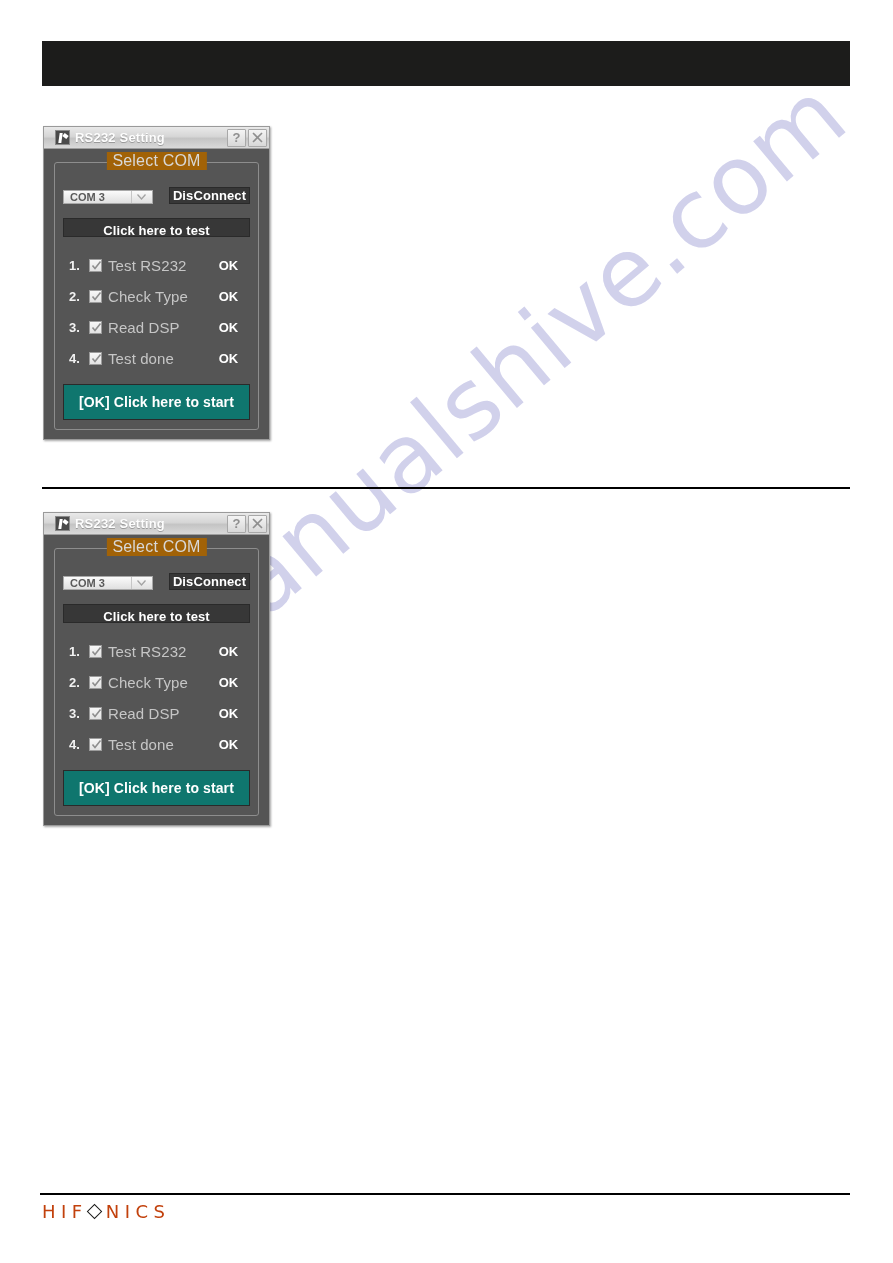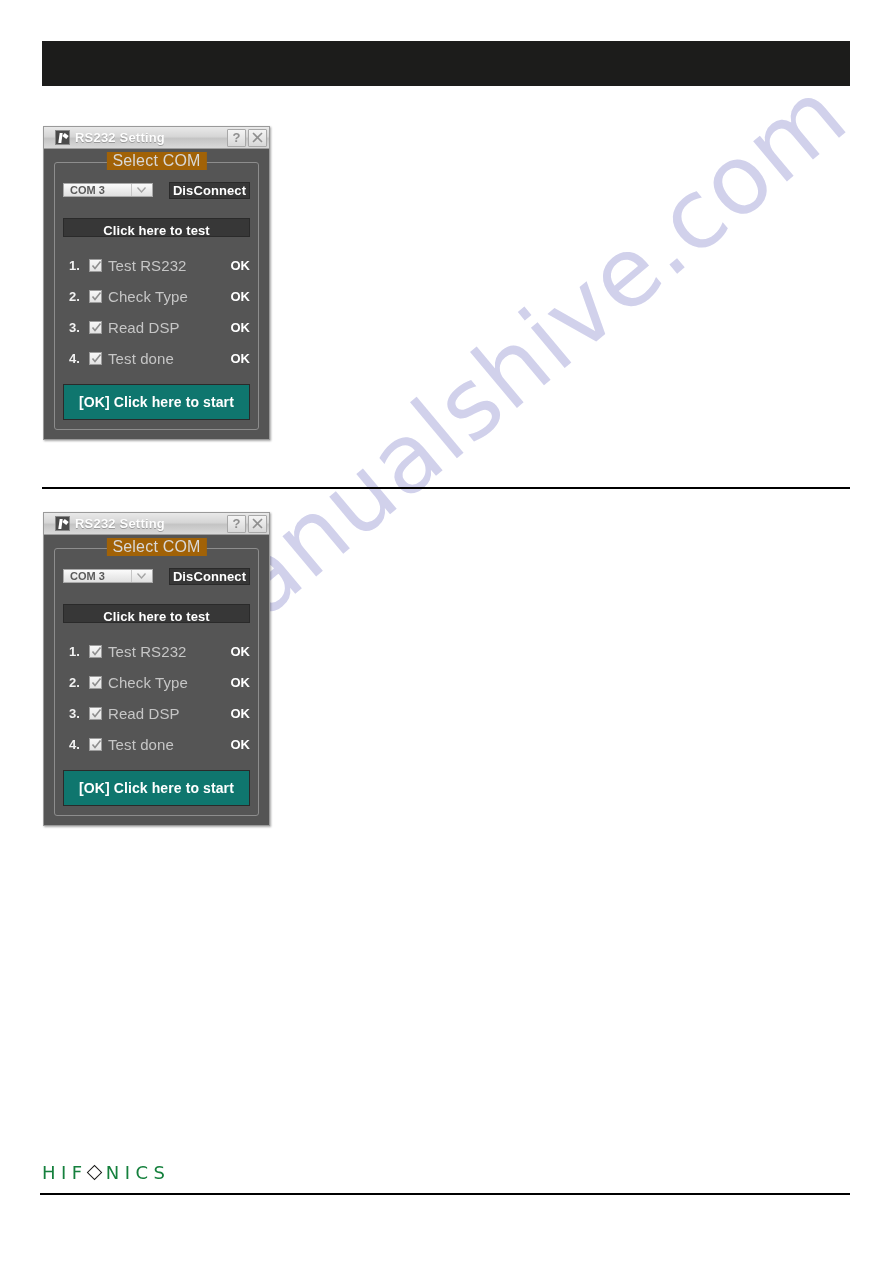--- a/index.html
+++ b/index.html
@@ -57,25 +57,25 @@
     background: #000000;
     height: 1.5px;
     z-index: 10;
   }
   .hrule-mid { left: 42px; top: 487px; width: 808px; }
   .hrule-foot { left: 40px; top: 1193px; width: 810px; }
 
   
   .footer-logo {
     position: absolute;
-    left: 42px; top: 1162px;
+    left: 42px; top: 1201px;
     font-family: "DejaVu Sans", sans-serif;
     font-size: 18px;
     font-weight: 400;
-    color: #15803d;
+    color: #c2410c;
     letter-spacing: 5.5px;
     z-index: 10;
     display: flex;
     align-items: center;
   }
   .footer-logo .diamond {
     display: inline-block;
     width: 11px; height: 11px;
     border: 1.6px solid #1c1c1b;
     transform: rotate(45deg);
@@ -180,21 +180,21 @@
     transform: translateX(-50%);
     background: #a16207;
     padding: 0 6px;
     font-size: 16px;
     color: #d8d8d8;
     font-weight: 400;
     white-space: nowrap;
     letter-spacing: 0.2px;
   }
 
-  .com-row { display: flex; align-items: center; height: 28px; }
+  .com-row { display: flex; align-items: flex-end; height: 28px; }
   .combo {
     width: 90px;
     background: linear-gradient(to bottom, #fbfbfb 0%, #ededed 50%, #e0e0e0 100%);
     border: 1px solid #a9a9a9;
     display: flex;
     align-items: center;
     font-size: 11px;
     font-weight: bold;
     color: #5a5a5a;
     padding-left: 6px;
@@ -270,21 +270,21 @@
     color: #c6c6c6;
     flex: 1 1 auto;
     white-space: nowrap;
     letter-spacing: 0.1px;
   }
   .step-status {
     width: 46px;
     font-size: 13px;
     font-weight: bold;
     color: #ffffff;
-    text-align: right;
+    text-align: center;
     padding-left: 3px;
   }
 
   .btn-start {
     display: block;
     width: 100%;
     margin-top: 10px;
     height: 36px;
     background: #0f766e;
     border: 1px solid #2a2a2a;

